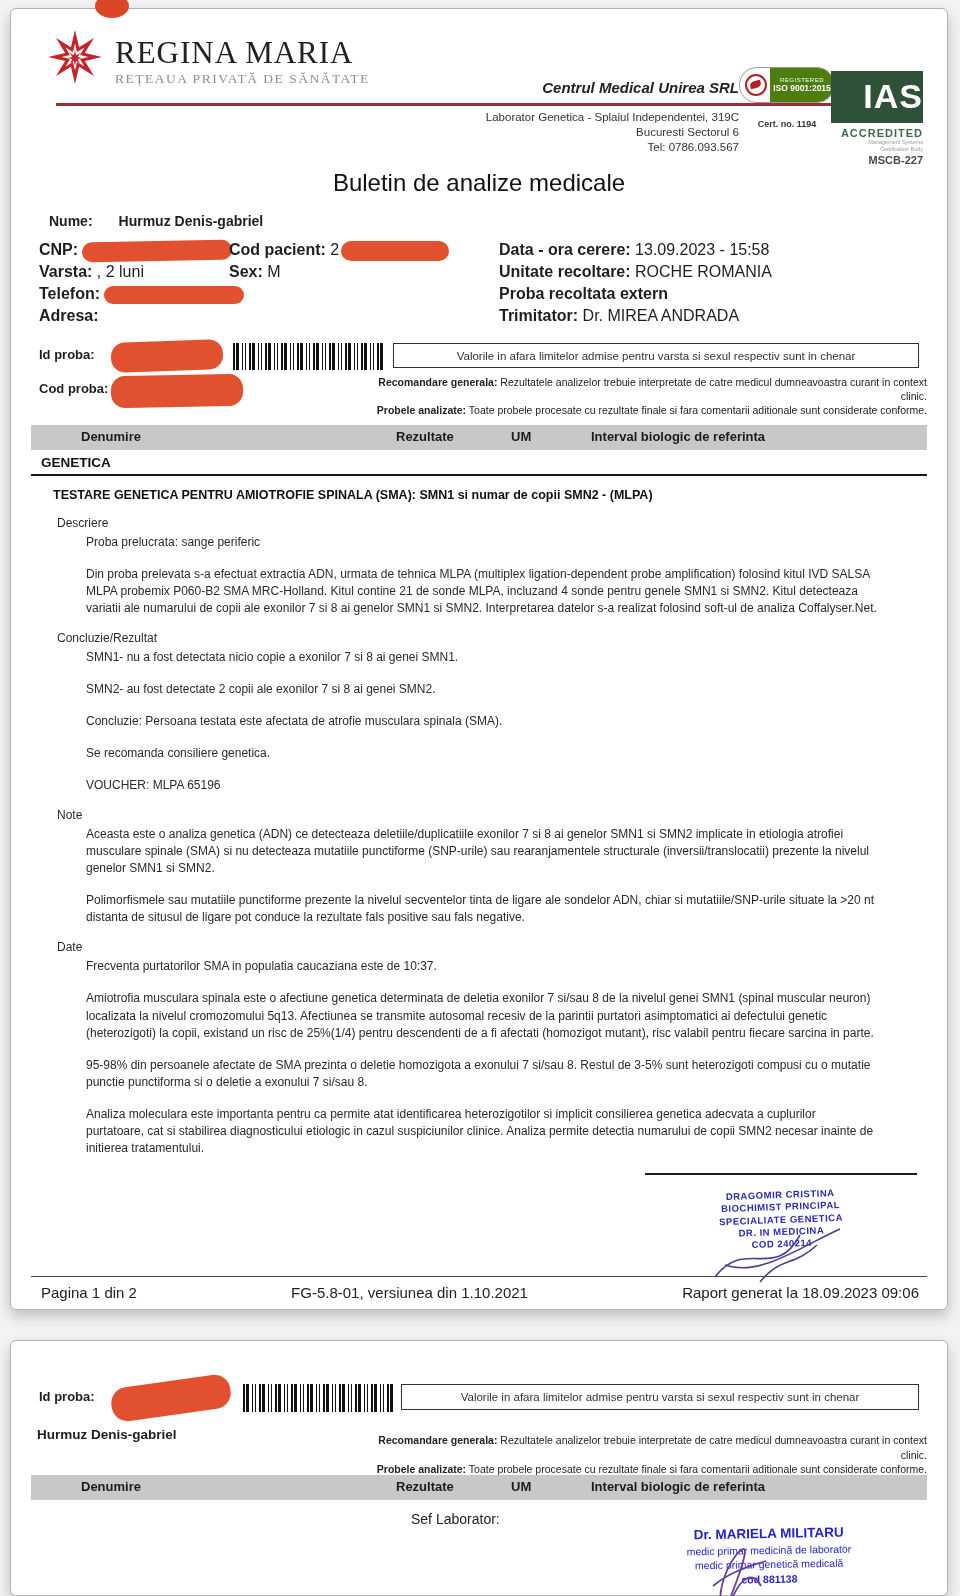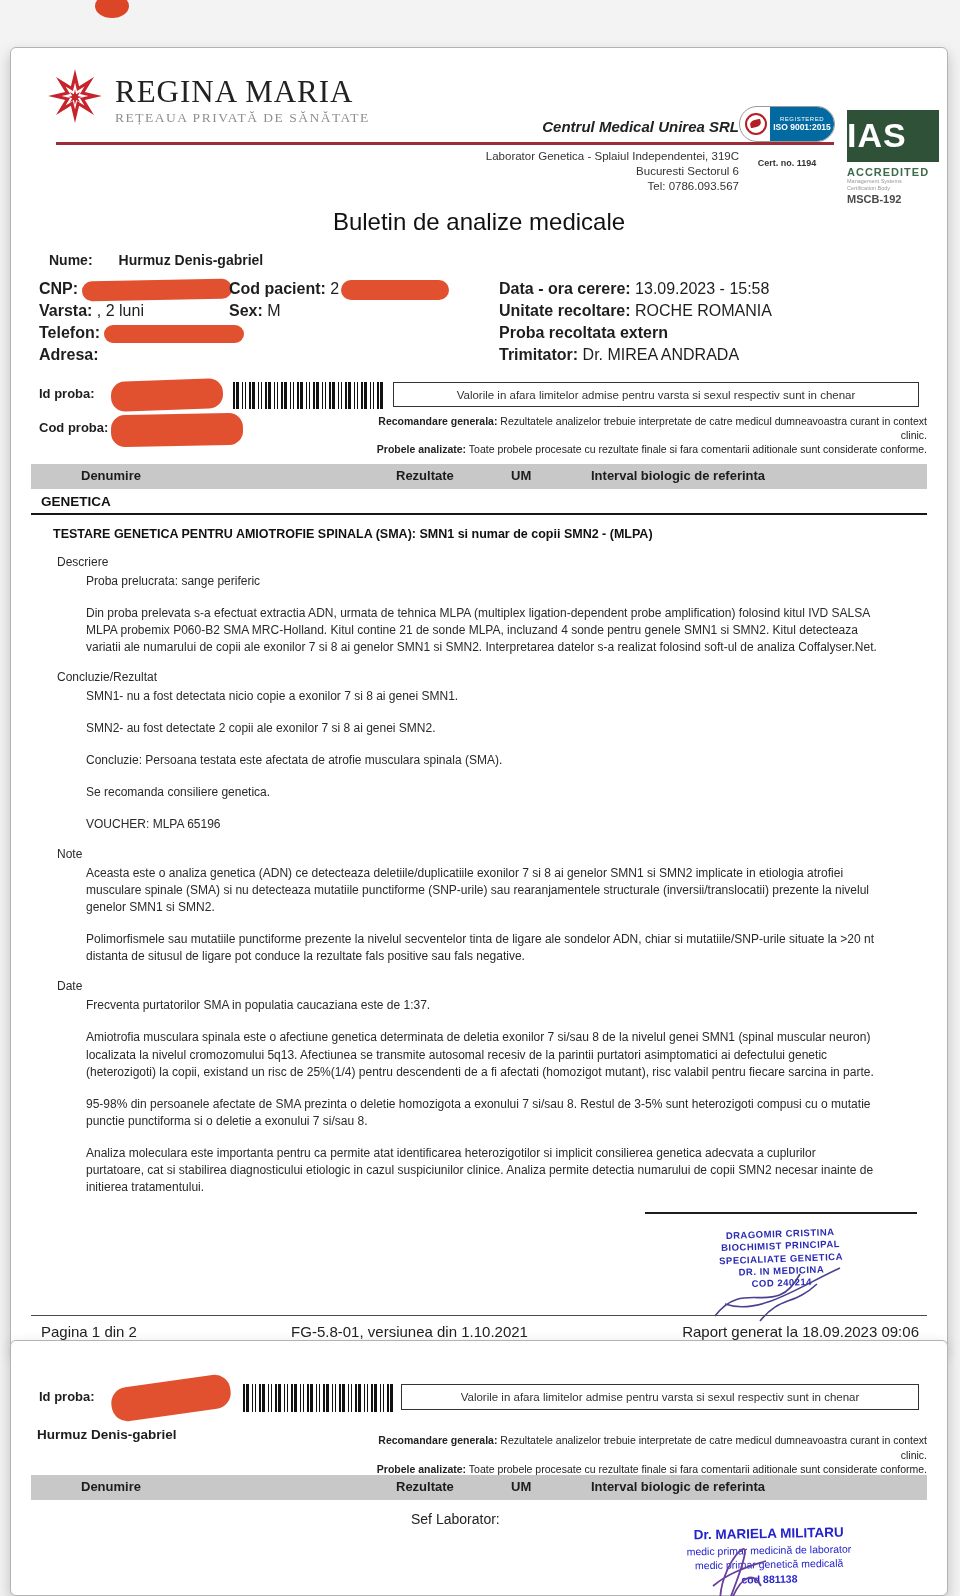--- a/index.html
+++ b/index.html
@@ -9,47 +9,47 @@
     background:#f3f3f3;
     color:#1e1e1e;
     position:relative;
     overflow:hidden;
   }
   .page-card {
     position:absolute; left:10px; width:938px; background:#fff;
     border:1px solid #b3b3b3; border-radius:6px;
     box-shadow:0 6px 14px rgba(0,0,0,.22);
   }
-  #page1 { top:8px; height:1302px;margin-top:39px; }
+  #page1 { top:8px; height:1302px; }
   #page2 { top:1340px; height:256px; }
 
   .redaction { background:#e2512f; border-radius:14px; display:inline-block; }
   .red-dot-top { position:absolute; left:95px; top:-6px; width:34px; height:24px;
     background:#dd4527; border-radius:50%; z-index:5; }
 
   
   .header { position:relative; height:150px; }
   .logo { position:absolute; left:36px; top:20px; display:flex; align-items:flex-start; }
   .logo svg { width:56px; height:56px; margin-right:12px; }
   .brand-name { font-family:"Liberation Serif", serif; font-size:31px; letter-spacing:1px; color:#222; line-height:1; margin-top:8px; }
   .brand-tagline { font-family:"Liberation Serif", serif; font-size:13.5px; letter-spacing:1.5px; color:#8f8f8f; margin-top:3px; }
   .company { position:absolute; top:70px; right:208px; font-size:15px; font-weight:bold; font-style:italic; color:#222; }
   .redline { position:absolute; top:94px; left:45px; width:778px; height:3px; background:#9c2d34; }
   .addresses { position:absolute; top:101px; right:208px; text-align:right; font-size:11.5px; line-height:1.3; color:#333; }
 
   .iso-badge { position:absolute; top:58px; right:112px; width:96px; text-align:center; }
   .iso-pill { height:36px; border:1px solid #999; border-radius:18px; background:#fff; display:flex; align-items:center; overflow:hidden; }
   .iso-globe { width:22px; height:22px; border:2px solid #b32025; border-radius:50%; margin:0 3px 0 5px; position:relative; flex:0 0 auto;}
   .iso-globe::after{ content:""; position:absolute; left:3px; top:5px; width:11px; height:7px; background:#b32025; border-radius:50% 10% 50% 10%; transform:rotate(-15deg);}
-  .iso-blue { background:#0369a1; color:#fff; flex:1; height:100%; display:flex; flex-direction:column; justify-content:center; border-radius:0 16px 16px 0; padding:1px 2px;}
+  .iso-blue { background:#4d7c0f; color:#fff; flex:1; height:100%; display:flex; flex-direction:column; justify-content:center; border-radius:0 16px 16px 0; padding:1px 2px;}
   .iso-reg { font-size:6px; letter-spacing:.5px; }
   .iso-name { font-size:8.5px; font-weight:bold; white-space:nowrap; }
   .iso-cert { margin-top:16px; font-size:9px; font-weight:bold; color:#333; }
 
-  .ias-badge { position:absolute; top:62px; right:8px; width:92px; text-align:left; }
+  .ias-badge { position:absolute; top:62px; right:24px; width:92px; text-align:right; }
   .ias-box { background:#2e5138; color:#fff; font-weight:bold; font-size:34px; line-height:1; padding:8px 0 10px; letter-spacing:1px; }
   .ias-acc { margin-top:4px; color:#3c6b4a; font-weight:bold; font-size:11px; letter-spacing:1px; }
   .ias-sub { font-size:5.5px; color:#999; line-height:1.3; }
   .ias-code { font-size:11px; font-weight:bold; color:#4a4a4a; margin-top:1px; }
 
   
   h1.doc-title { text-align:center; font-size:24px; font-weight:normal; color:#111; margin:10px 0 16px; }
   .nume-row { margin-left:38px; font-size:14px; font-weight:bold; }
   .nume-row .val { margin-left:26px; }
   .patient-grid { position:relative; height:100px; margin-top:10px; font-size:16px; }
@@ -159,21 +159,21 @@
           <div class="iso-name">ISO 9001:2015</div>
         </div>
       </div>
       <div class="iso-cert">Cert. no. 1194</div>
     </div>
     <div class="ias-badge">
       <div class="ias-box">IAS</div>
       <div class="ias-acc">ACCREDITED</div>
       <div class="ias-sub">Management Systems</div>
       <div class="ias-sub">Certification Body</div>
-      <div class="ias-code">MSCB-192</div>
+      <div class="ias-code">MSCB-227</div>
     </div>
   </div>
 
   <h1 class="doc-title">Buletin de analize medicale</h1>
 
   <div class="nume-row">
     <span>Nume:</span><span class="val">Hurmuz Denis-gabriel</span>
   </div>
 
   <div class="patient-grid">
@@ -231,21 +231,21 @@
   <p class="para mt0">SMN2- au fost detectate 2 copii ale exonilor 7 si 8 ai genei SMN2.</p>
   <p class="para mt14">Concluzie: Persoana testata este afectata de atrofie musculara spinala (SMA).</p>
   <p class="para mt14">Se recomanda consiliere genetica.</p>
   <p class="para mt14">VOUCHER: MLPA 65196</p>
 
   <div class="blk-label">Note</div>
   <p class="para">Aceasta este o analiza genetica (ADN) ce detecteaza deletiile/duplicatiile exonilor 7 si 8 ai genelor SMN1 si SMN2 implicate in etiologia atrofiei musculare spinale (SMA) si nu detecteaza mutatiile punctiforme (SNP-urile) sau rearanjamentele structurale (inversii/translocatii) prezente la nivelul genelor SMN1 si SMN2.</p>
   <p class="para">Polimorfismele sau mutatiile punctiforme prezente la nivelul secventelor tinta de ligare ale sondelor ADN, chiar si mutatiile/SNP-urile situate la &gt;20 nt distanta de situsul de ligare pot conduce la rezultate fals positive sau fals negative.</p>
 
   <div class="blk-label">Date</div>
-  <p class="para">Frecventa purtatorilor SMA in populatia caucaziana este de 1:37.</p>
+  <p class="para">Frecventa purtatorilor SMA in populatia caucaziana este de 10:37.</p>
   <p class="para">Amiotrofia musculara spinala este o afectiune genetica determinata de deletia exonilor 7 si/sau 8 de la nivelul genei SMN1 (spinal muscular neuron) localizata la nivelul cromozomului 5q13. Afectiunea se transmite autosomal recesiv de la parintii purtatori asimptomatici ai defectului genetic (heterozigoti) la copii, existand un risc de 25%(1/4) pentru descendenti de a fi afectati (homozigot mutant), risc valabil pentru fiecare sarcina in parte.</p>
   <p class="para">95-98% din persoanele afectate de SMA prezinta o deletie homozigota a exonului 7 si/sau 8. Restul de 3-5% sunt heterozigoti compusi cu o mutatie punctie punctiforma si o deletie a exonului 7 si/sau 8.</p>
   <p class="para">Analiza moleculara este importanta pentru ca permite atat identificarea heterozigotilor si implicit consilierea genetica adecvata a cuplurilor purtatoare, cat si stabilirea diagnosticului etiologic in cazul suspiciunilor clinice. Analiza permite detectia numarului de copii SMN2 necesar inainte de initierea tratamentului.</p>
 
   <div class="sign-block">
     <div class="stamp1">
       <div>DRAGOMIR CRISTINA</div>
       <div>BIOCHIMIST PRINCIPAL</div>
       <div>SPECIALIATE GENETICA</div>
       <div>DR. IN MEDICINA</div>

